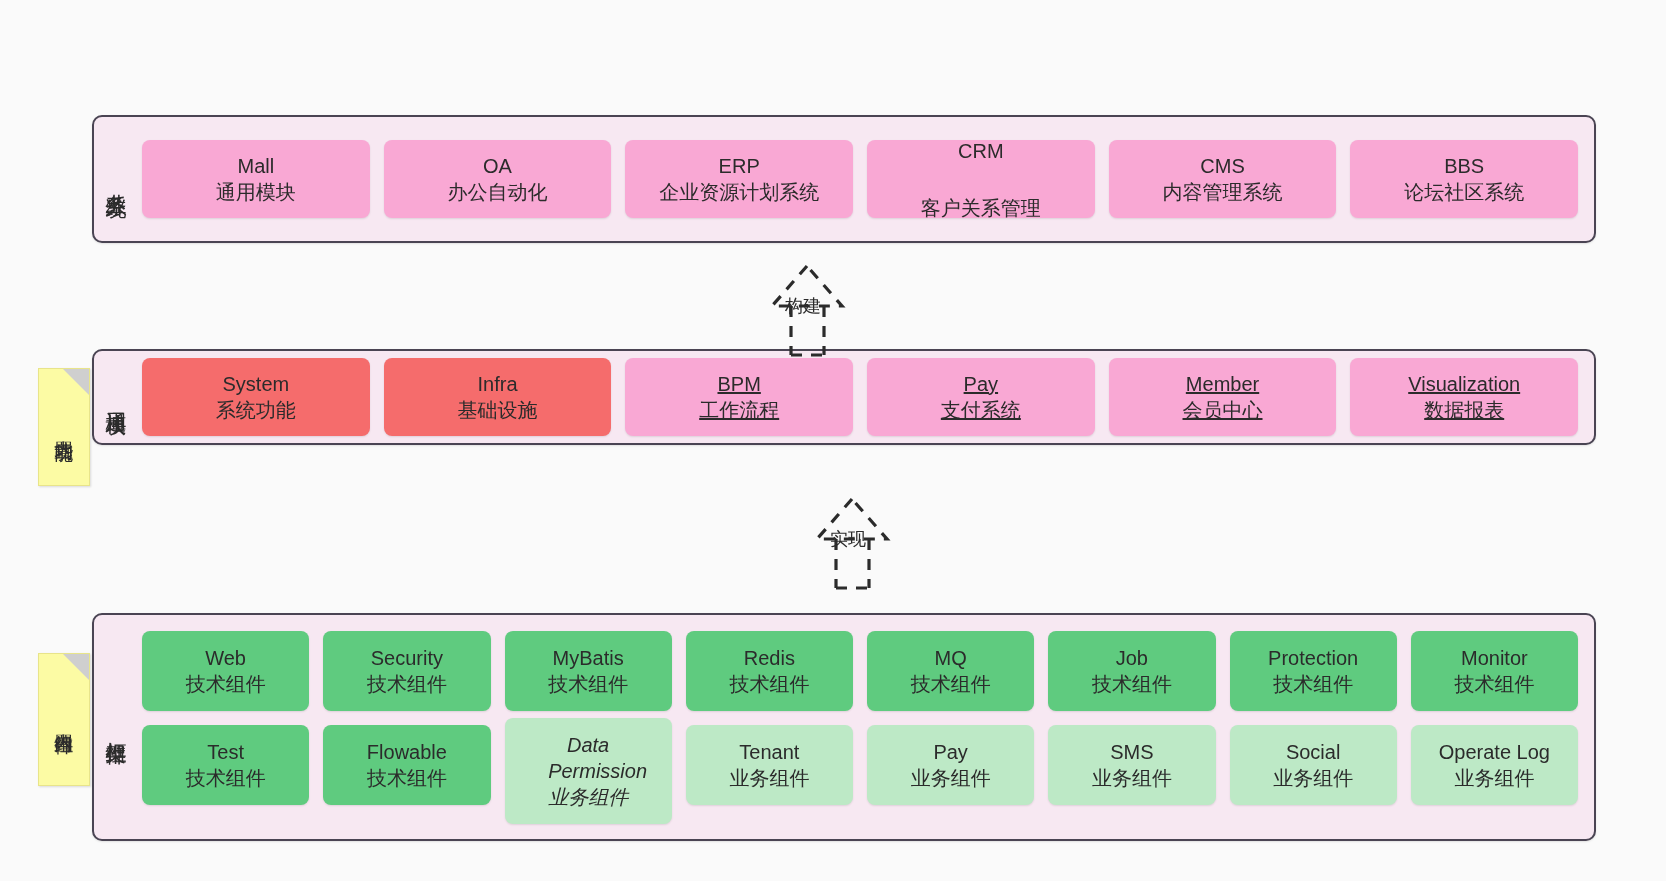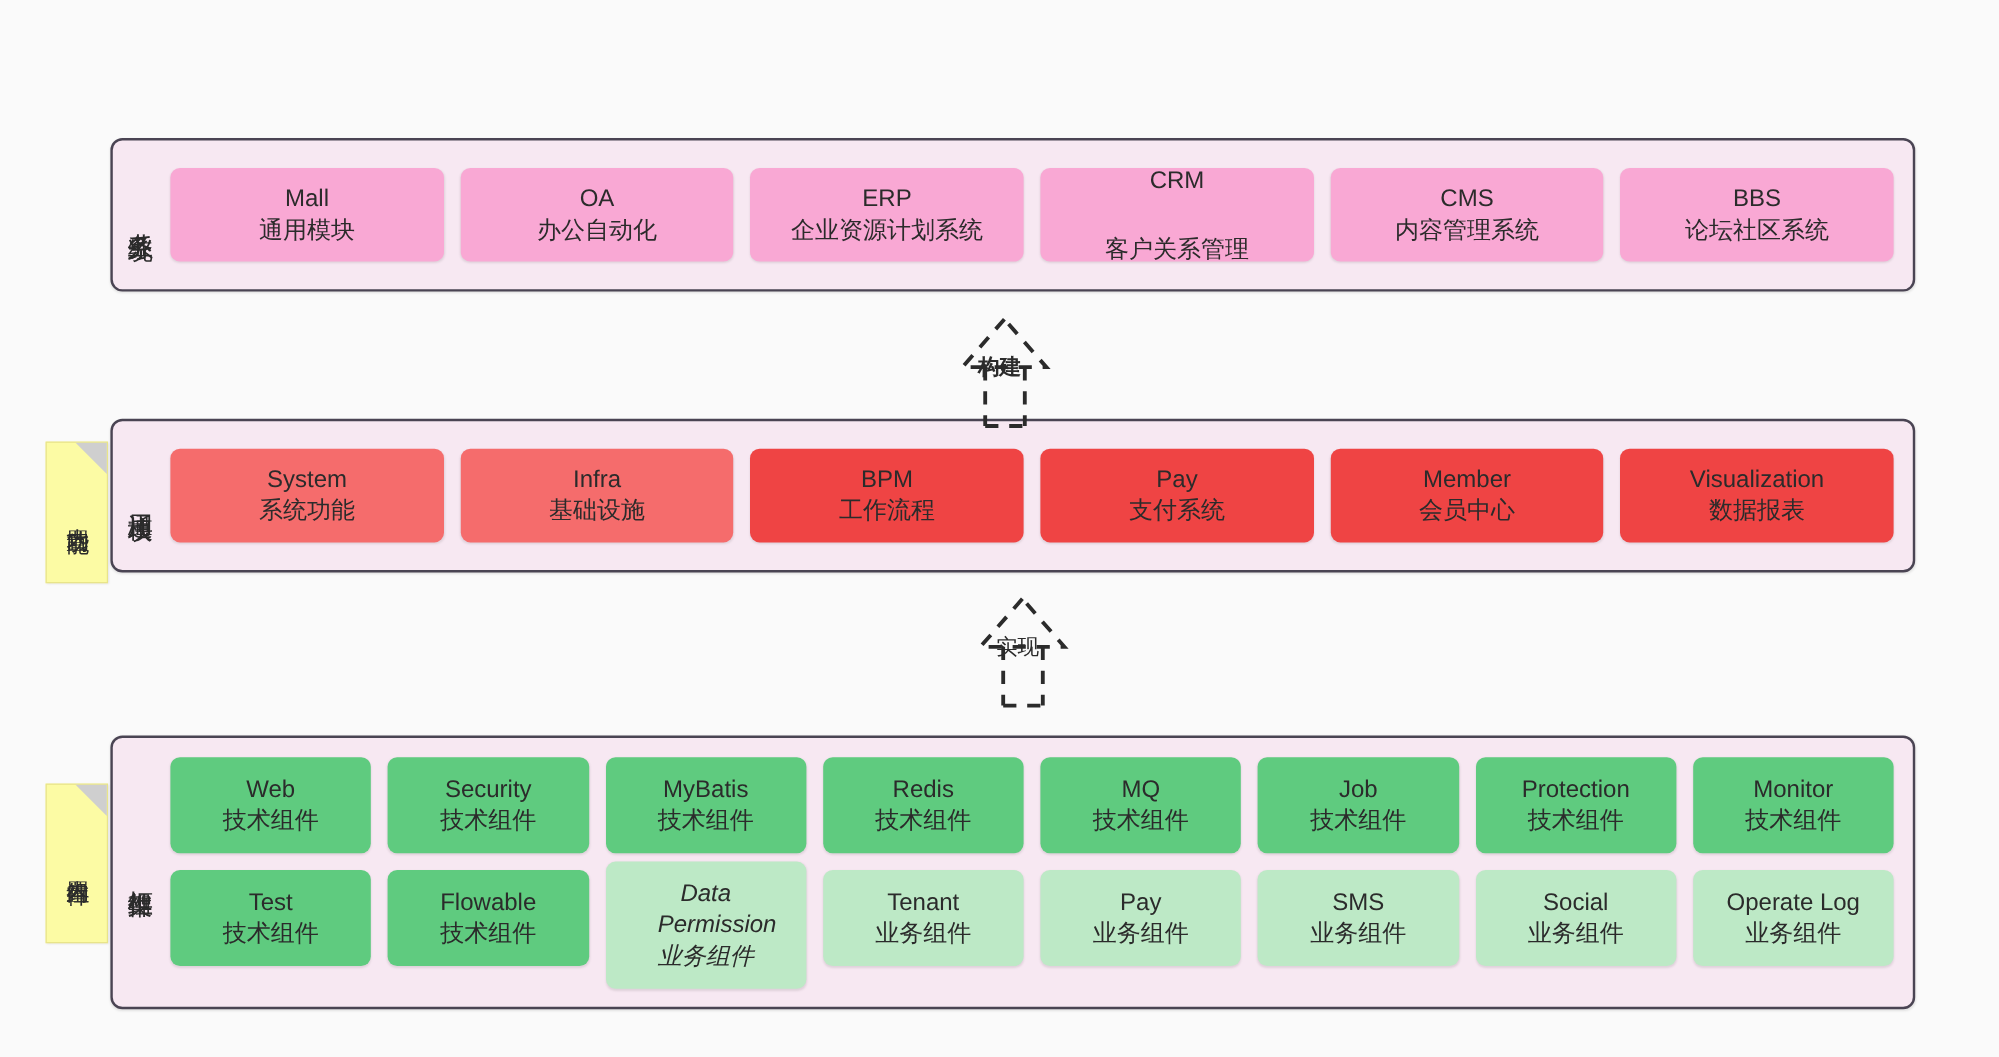--- a/index.html
+++ b/index.html
@@ -80,21 +80,21 @@
     line-height: 1.30;
     color: #2B2B2B;
     padding: 6px 4px;
     box-shadow: 0 1px 2px rgba(0,0,0,0.10);
   }
   .card .t1 { display: block; }
   .card .t2 { display: block; }
 
   .blue       { background: #f9a8d4; align-items: center; }
   .red        { background: #F56C6C; }
-  .pink       { background: #ef4444; }
+  .pink       { background: #f9a8d4; text-decoration: underline; }
   .green      { background: #5FCB7F; }
   .lightgreen { background: #BDE9C6; }
 
   
   .sticky {
     position: absolute;
     box-sizing: border-box;
     background: #FCFBA4;
     border: 1px solid #E8E48A;
     display: flex;
@@ -171,38 +171,38 @@
 
         <div class="card blue" style="height:78px;">
           <span class="t1">BBS</span>
           <span class="t2">论坛社区系统</span>
         </div>
 
       </div>
     </div>
   </div>
 
-  <div class="arrow-wrap" style="left:790px; top:262px; width:120px; height:90px;font-weight:bold;">
+  <div class="arrow-wrap" style="left:760px; top:262px; width:120px; height:90px;">
     <svg width="140" height="95" viewBox="0 0 140 95">
 
       <polygon points="47,4 12,44 82,44" fill="#FAFAFA" stroke="#2B2B2B" stroke-width="3.2" stroke-dasharray="11,9" stroke-linejoin="miter"></polygon>
 
       <line x1="31" y1="44" x2="31" y2="93" stroke="#2B2B2B" stroke-width="3.2" stroke-dasharray="11,9"></line>
       <line x1="64" y1="44" x2="64" y2="93" stroke="#2B2B2B" stroke-width="3.2" stroke-dasharray="11,9"></line>
       <line x1="31" y1="93" x2="64" y2="93" stroke="#2B2B2B" stroke-width="3.2" stroke-dasharray="11,9"></line>
     </svg>
     <div class="arrow-label" style="left:25px; top:32px;">构建</div>
   </div>
 
   <div class="sticky" style="left:38px; top:368px; width:52px; height:118px;">
     <span class="fold"></span>
     <span>内置功能</span>
   </div>
 
-  <div class="layer" id="layer-common-module" style="left:92px; top:349px; width:1504px; height:128px;justify-content:space-between;">
+  <div class="layer" id="layer-common-module" style="left:92px; top:349px; width:1504px; height:96px;justify-content:space-between;">
     <div class="layer-label">通用模块</div>
     <div class="layer-body">
       <div class="card-row">
 
         <div class="card red" style="height:78px;">
           <span class="t1">System</span>
           <span class="t2">系统功能</span>
         </div>
 
         <div class="card red" style="height:78px;">

